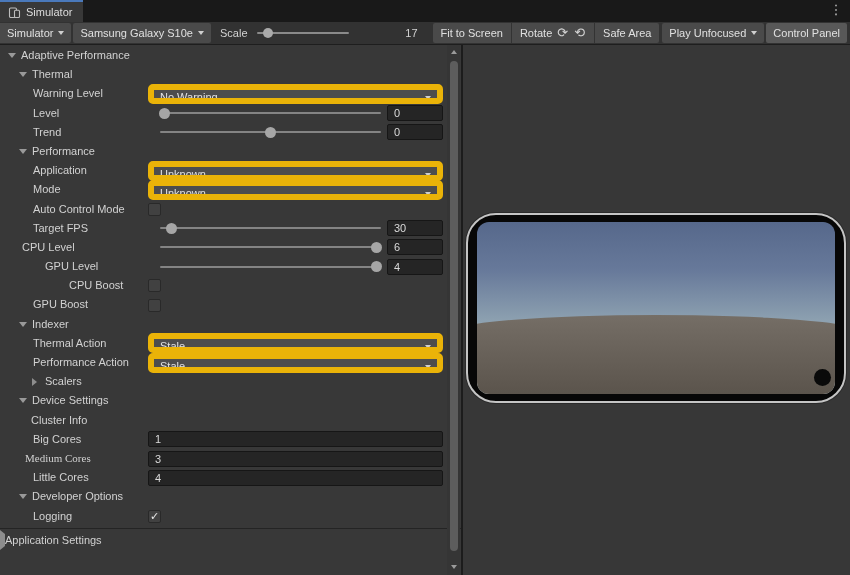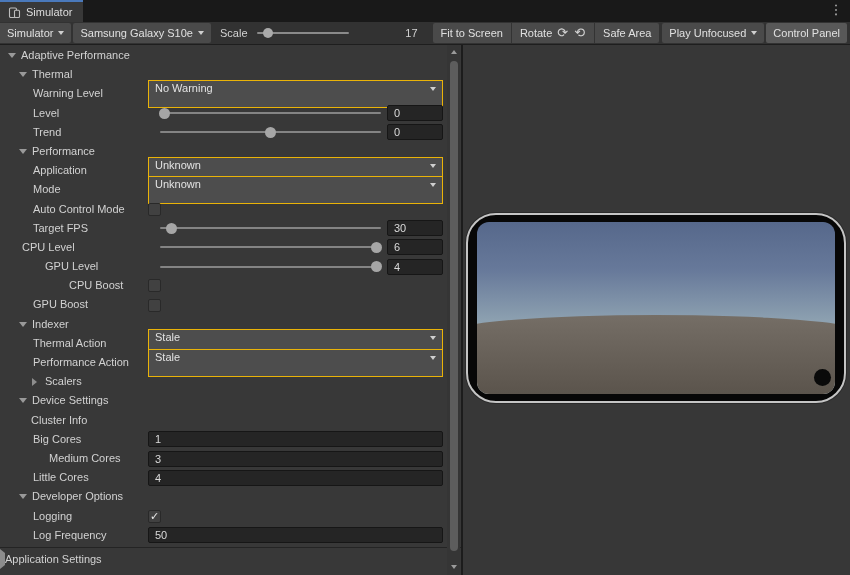--- a/index.html
+++ b/index.html
@@ -39,21 +39,21 @@
   .main { flex:1; display:flex; min-height:0; }
   .inspector { width:463px; flex:0 0 463px; background:#383838; border-right:2px solid #1c1c1c;
                position:relative; overflow:hidden; }
   .rows { padding-top:1px; }
   .row { height:19.2px; position:relative; }
   .row .fold { position:absolute; top:7px; width:0; height:0; }
   .fold.open   { border-left:4px solid transparent; border-right:4px solid transparent; border-top:5px solid #999999; }
   .fold.closed { border-top:4px solid transparent; border-bottom:4px solid transparent; border-left:5px solid #8d8d8d; margin-top:-1px; }
   .row .lbl { position:absolute; top:0; line-height:19.2px; color:#d2d2d2; white-space:nowrap;text-align:center; }
   .ctrl { position:absolute; left:148px; right:18px; top:1.6px; height:16px; display:flex; align-items:center; }
-  .dd { flex:1; height:28px; background:#4d4d4d; border:1px solid #eab308; border-radius:0;
+  .dd { flex:1; height:20px; background:#4d4d4d; border:6px solid #eab308; border-radius:5px;
         position:relative; line-height:14px; padding-left:6px; color:#e2e2e2; overflow:hidden; }
   .dd .caret { position:absolute; right:6px; top:5px; }
   .trackwrap { flex:1; position:relative; height:16px; margin:0 6px 0 12px; }
   .track { position:absolute; left:0; right:0; top:7px; height:2px; background:#848484; border-radius:1px; }
   .sknob { position:absolute; top:2.5px; width:11px; height:11px; border-radius:50%; background:#a6a6a6; }
   .valbox { width:56px; height:16px; background:#252525; border:1px solid #161616; border-radius:2px;
             line-height:14px; padding-left:6px; color:#dadada; }
   .tfield { flex:1; height:16px; background:#252525; border:1px solid #161616; border-radius:2px;
             line-height:14px; padding-left:6px; color:#dadada; }
   .cb { width:13px; height:13px; background:#414141; border:1px solid #292929; border-radius:2px;
@@ -265,45 +265,39 @@
           <div class="row">
             <span class="lbl" style="left: 31px;">Cluster Info</span>
           </div>
           <div class="row">
             <span class="lbl" style="left: 33px;">Big Cores</span>
             <span class="ctrl">
               <span class="tfield">1</span>
             </span>
           </div>
           <div class="row">
-            <span class="lbl" style="left: 49px;">Medium Cores</span>
+            <span class="lbl" style="left: 25px; font-family: Liberation Serif, serif;">Medium Cores</span>
             <span class="ctrl">
               <span class="tfield">3</span>
             </span>
           </div>
           <div class="row">
             <span class="lbl" style="left: 33px;">Little Cores</span>
             <span class="ctrl">
               <span class="tfield">4</span>
             </span>
           </div>
           <div class="row">
             <span class="fold open" style="left: 19px;"></span>
             <span class="lbl" style="left: 32px;">Developer Options</span>
           </div>
           <div class="row">
             <span class="lbl" style="left: 33px;">Logging</span>
             <span class="ctrl">
               <span class="cb">✓</span>
-            </span>
-          </div>
-          <div class="row">
-            <span class="lbl" style="left: 33px;">Log Frequency</span>
-            <span class="ctrl">
-              <span class="tfield">50</span>
             </span>
           </div>
         </div>
       <div class="sep"></div>
       <div id="footer-row">
           <div class="footrow"><span class="fold closed" style="left: 8px;"></span><span class="lbl" style="left: 21px;">Application Settings</span></div>
         </div>
       <div class="vscroll">
         <span class="varrow up"></span>
         <span class="vthumb"></span>

